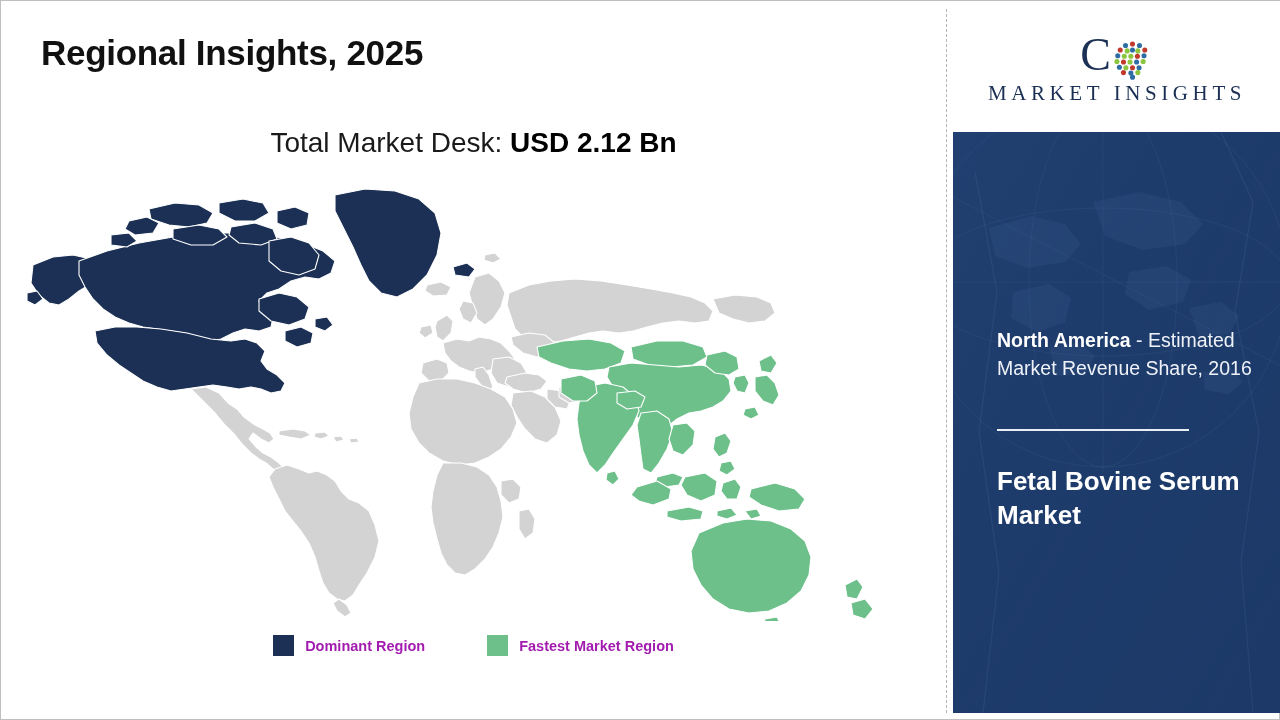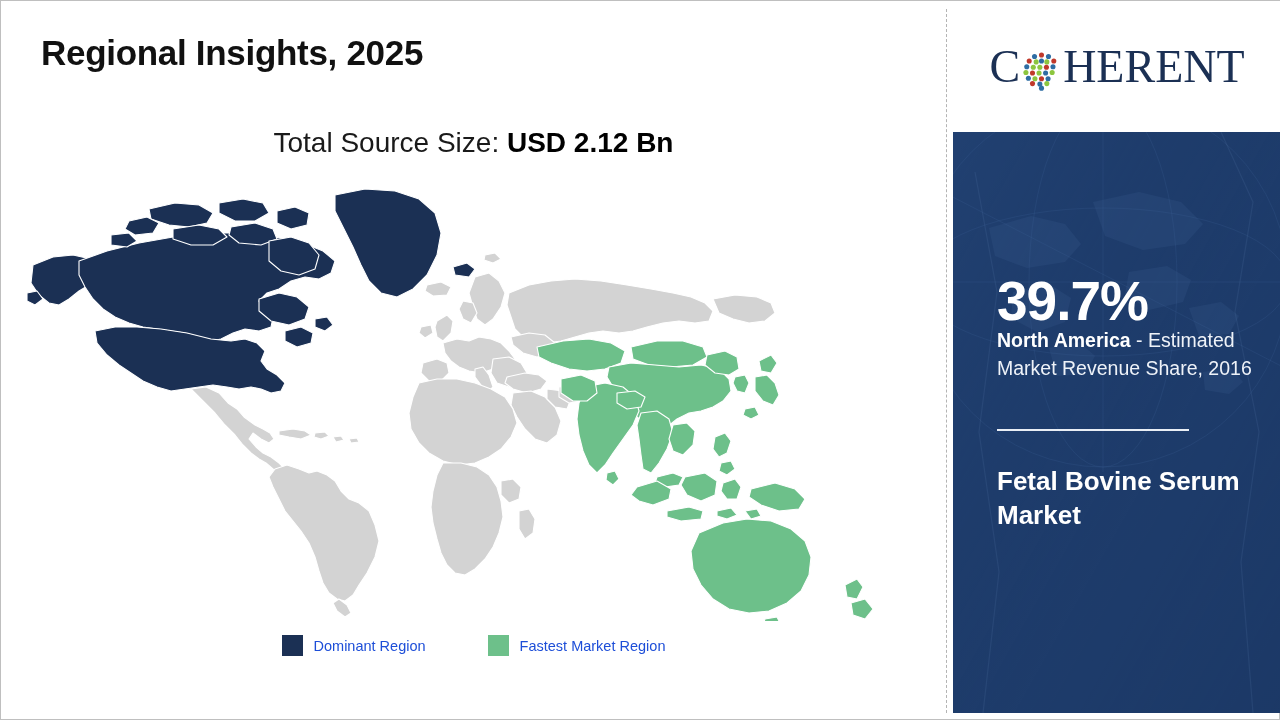--- a/index.html
+++ b/index.html
@@ -42,21 +42,21 @@
   }
   #map-wrap svg{display:block;width:100%;height:100%;}
 
   
   #legend{
     position:absolute;left:0;top:634px;width:945px;
     display:flex;justify-content:center;align-items:center;gap:62px;
   }
   .legend-item{display:flex;align-items:center;gap:11px;}
   .legend-swatch{width:21px;height:21px;display:block;}
-  .legend-label{font-size:14.5px;font-weight:normal;color:#1d4ed8;white-space:nowrap;}
+  .legend-label{font-size:14.5px;font-weight:bold;color:#a21caf;white-space:nowrap;}
 
   
   #source-line{
     position:absolute;left:40px;top:693px;
     font-size:13.5px;color:#2b2b2b;white-space:nowrap;
   }
   #source-line .src-strong{font-weight:bold;color:#000;}
 
   
   #vertical-divider{
@@ -127,21 +127,21 @@
 </head>
 <body>
 
 <div id="frame">
 
   <div id="left-pane">
 
     <div id="page-title">Regional Insights, 2025</div>
 
     <div id="market-size-line">
-      <span class="ms-label">Total Source Size: </span><span class="ms-value">USD 2.12 Bn</span>
+      <span class="ms-label">Total Market Desk: </span><span class="ms-value">USD 2.12 Bn</span>
     </div>
 
     <div id="map-wrap">
       <svg viewBox="0 0 900 440" xmlns="http://www.w3.org/2000/svg">
         <g stroke="#ffffff" stroke-width="1.1" stroke-linejoin="round">
 
           <g fill="#d3d3d3">
 
             <path d="M168 208 L183 206 L196 212 L205 222 L214 228 L221 236 L232 244 L240 248 L247 252 L251 258 L246 262 L238 258 L230 252 L226 258 L233 266 L240 272 L248 276 L256 282 L262 288 L258 292 L250 288 L243 282 L236 278 L228 272 L220 264 L212 254 L202 244 L192 232 L180 220 Z"></path>
 
@@ -353,22 +353,22 @@
               <circle cx="34" cy="70" r="6.2" fill="#8cc63f"></circle>
               <circle cx="50" cy="70" r="6.2" fill="#c0392b"></circle>
               <circle cx="66" cy="70" r="6.2" fill="#2e6da4"></circle>
               <circle cx="28" cy="82" r="6.2" fill="#c0392b"></circle>
               <circle cx="46" cy="83" r="6.2" fill="#2e6da4"></circle>
               <circle cx="63" cy="82" r="6.2" fill="#8cc63f"></circle>
               <circle cx="50" cy="93" r="6.2" fill="#2e6da4"></circle>
             </g>
           </svg>
         </span>
-        <span class="logo-word">HERENT</span>
       </div>
+      <div id="logo-sub">MARKET INSIGHTS</div>
     </div>
 
     <div id="stat-panel">
       <div id="panel-texture">
         <svg viewBox="0 0 328 581" xmlns="http://www.w3.org/2000/svg" preserveAspectRatio="xMidYMid slice">
           <defs>
             <linearGradient id="pg" x1="0" y1="0" x2="1" y2="1">
               <stop offset="0%" stop-color="#2a4d82" stop-opacity="0.55"></stop>
               <stop offset="45%" stop-color="#1e3c6b" stop-opacity="0.15"></stop>
               <stop offset="100%" stop-color="#16305a" stop-opacity="0.5"></stop>
@@ -393,21 +393,20 @@
             <path d="M250 240 L278 236 L290 250 L276 262 L252 258 Z"></path>
           </g>
           <g stroke="#7d9fd0" stroke-opacity="0.22" fill="none" stroke-width="1.2">
             <path d="M268 0 L300 70 L282 180 L306 300 L288 430 L300 581"></path>
             <path d="M30 581 L46 440 L26 300 L44 160 L22 40"></path>
           </g>
         </svg>
       </div>
 
       <div id="panel-content">
-        <div id="stat-value">39.7%</div>
         <div id="stat-desc">
           <span class="region-strong">North America</span><span> - Estimated Market Revenue Share, 2016</span>
         </div>
         <div id="stat-rule"></div>
         <div id="market-name">Fetal Bovine Serum Market</div>
       </div>
     </div>
   </div>
 
 </div>

